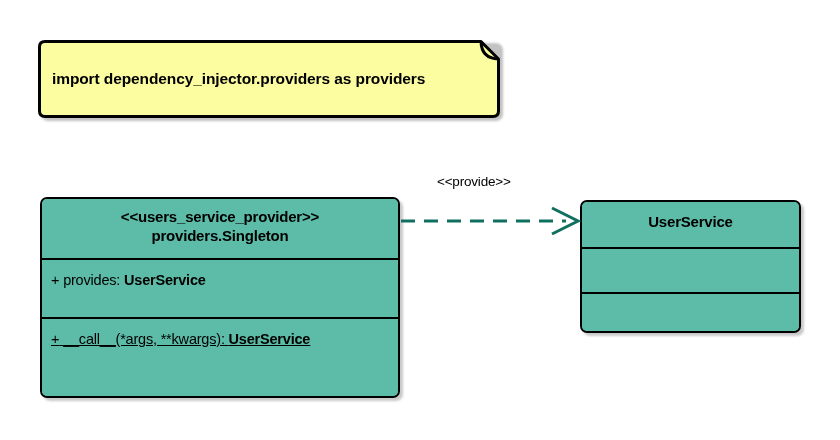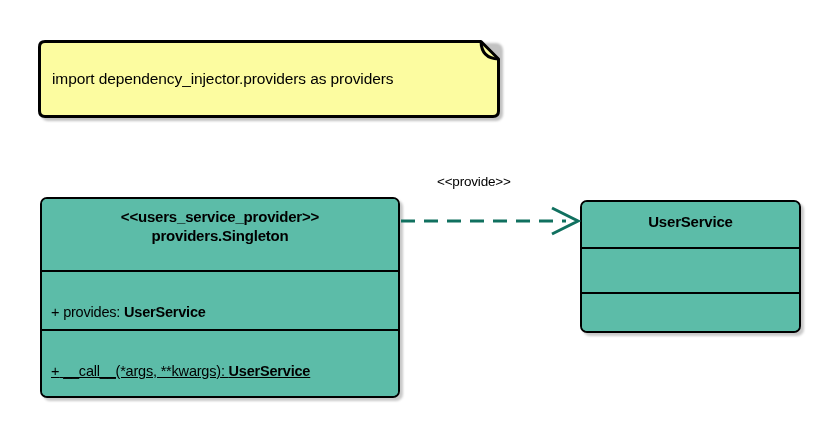--- a/index.html
+++ b/index.html
@@ -51,21 +51,21 @@
     left: 0;
     top: 0;
     width: 462px;
     height: 78px;
     display: flex;
     align-items: center;
     justify-content: flex-start;
     padding-left: 14px;
     box-sizing: border-box;
     font-size: 15.5px;
-    font-weight: normal;
+    font-weight: bold;
     color: #000000;
     letter-spacing: -0.1px;
     white-space: nowrap;
   }
 
   
   .uml-class {
     position: absolute;
     background: #5cbca8;
     border: 2.5px solid #000000;
@@ -100,40 +100,39 @@
   .cls-body {
     font-size: 14.5px;
     color: #000000;
     line-height: 20px;
     padding: 10px 0 10px 9px;
     letter-spacing: -0.2px;
   }
   .member {
     white-space: nowrap;
     display: block;
-    margin-top: 20px;
   }
   .member b {
     font-weight: bold;
   }
 
   
   #singleton-class {
     left: 40px;
     top: 197px;
     width: 360px;
     height: 201px;
   }
   #singleton-shadow {
     left: 43px;
     top: 200px;
     width: 360px;
     height: 201px;
   }
-  #singleton-class .c-title { height: 71px; }
+  #singleton-class .c-title { height: 59px; }
   #singleton-class .c-attrs { height: 59px; }
   #singleton-class .c-ops   { height: 80px; text-decoration: underline; }
 
   #userservice-class {
     left: 580px;
     top: 200px;
     width: 221px;
     height: 133px;
   }
   #userservice-shadow {

